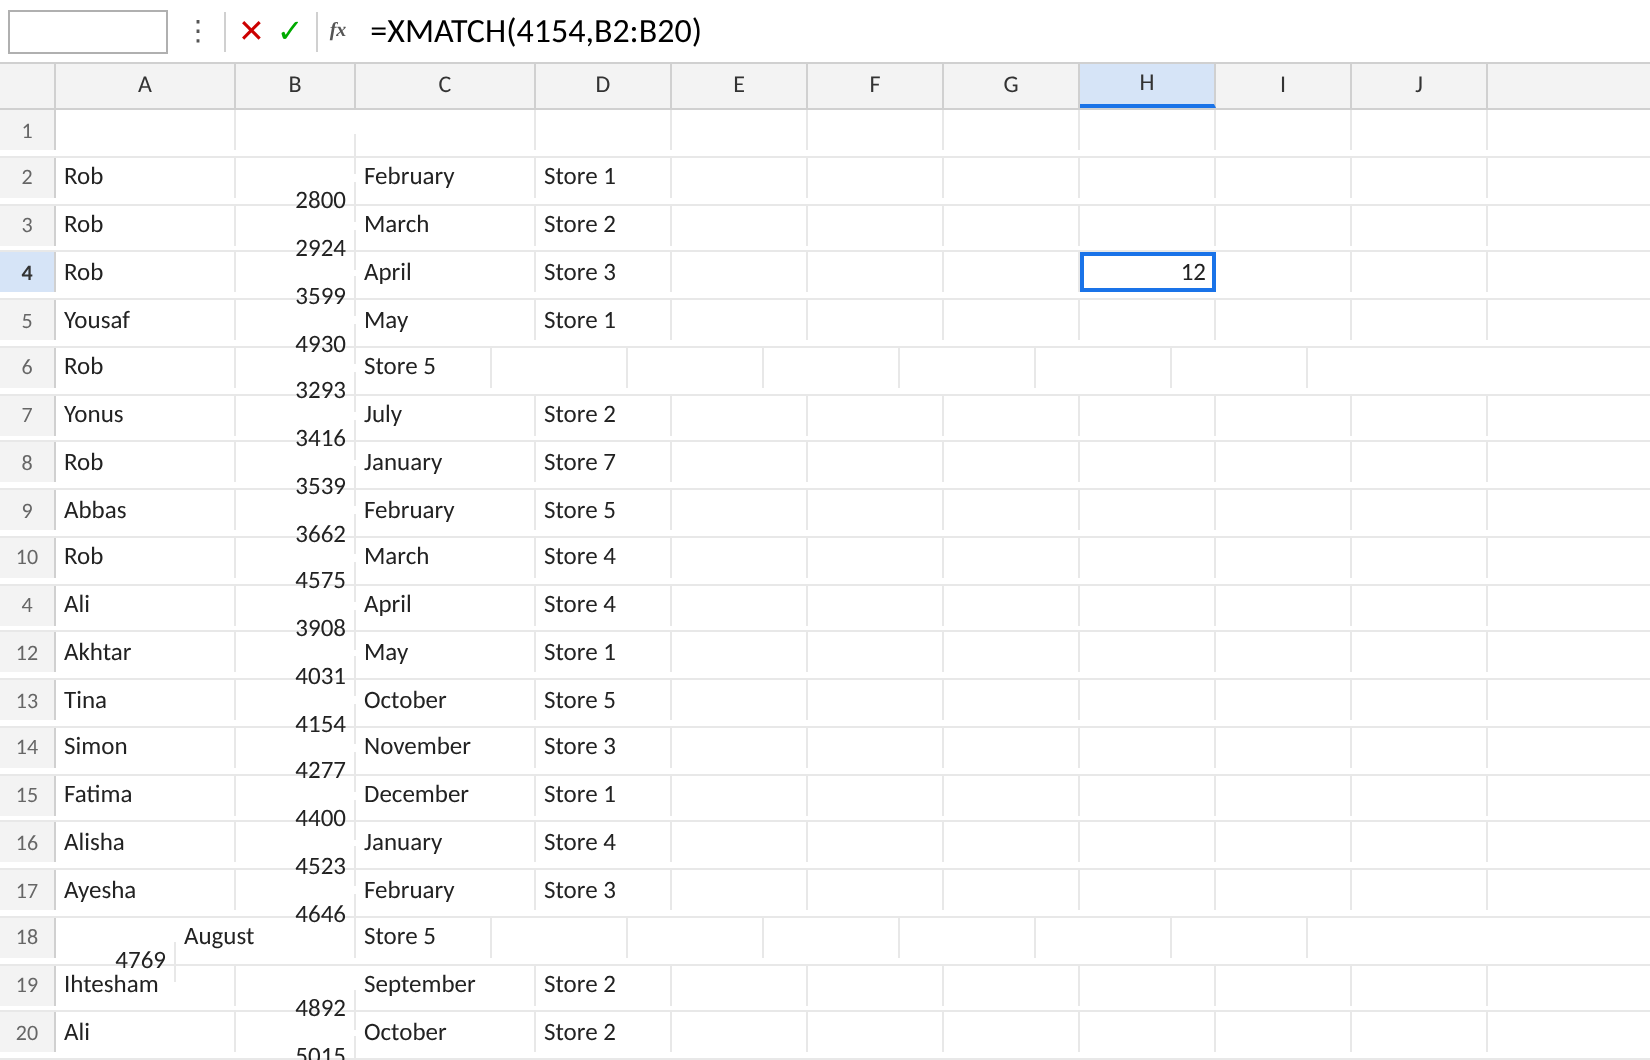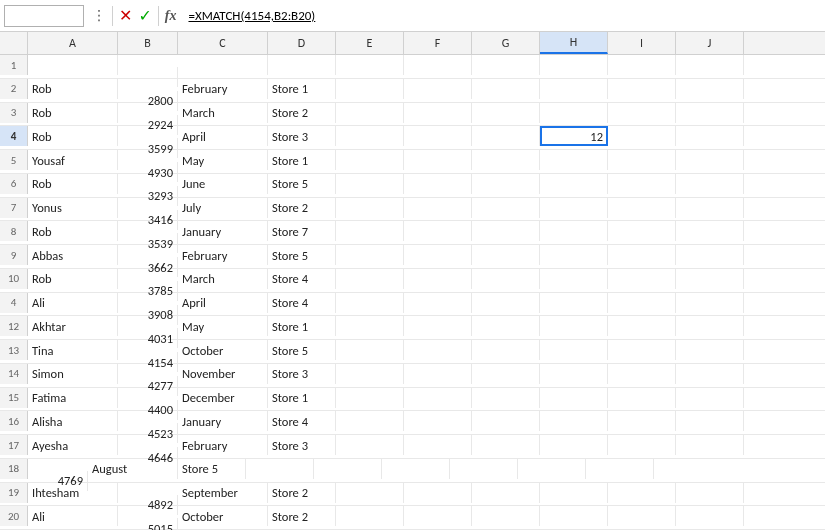--- a/index.html
+++ b/index.html
@@ -47,24 +47,23 @@
     }
     .formula-divider {
       width: 1px;
       height: 20px;
       background: #d0d0d0;
     }
     .formula-input {
       flex: 1;
       border: none;
       outline: none;
-      font-size: 13px;
+      font-size: 17px;
       font-family: Calibri, Arial, sans-serif;
       padding: 0 4px;
-      text-decoration: underline;
     }
 
     
     .spreadsheet {
       display: flex;
       flex-direction: column;
       height: calc(530px - 32px);
       overflow: hidden;
     }
 
@@ -178,21 +177,21 @@
 <body>
 
 <div class="formula-bar">
   <div class="cell-ref-box"></div>
   <div class="formula-icons">
     <span class="formula-icon">⋮</span>
     <span class="formula-divider"></span>
     <span class="formula-icon" style="font-size:16px; color:#c00;">✕</span>
     <span class="formula-icon" style="font-size:16px; color:#0a0;">✓</span>
     <span class="formula-divider"></span>
-    <span class="formula-icon" style="font-style:italic; font-weight:bold; font-size:14px; font-family: serif;">fx</span>
+    <span class="formula-icon" style="font-style:italic; font-weight:bold; font-size:10px; font-family: serif;">fx</span>
   </div>
   <input class="formula-input" value="=XMATCH(4154,B2:B20)" readonly="" style="">
 </div>
 
 <div class="spreadsheet">
 
   <div class="col-headers">
     <div class="row-num-header"></div>
     <div class="col-header col-a">A</div>
     <div class="col-header col-b">B</div>
@@ -269,21 +268,20 @@
         <div class="cell col-f"></div>
         <div class="cell col-g"></div>
         <div class="cell col-h"></div>
         <div class="cell col-i"></div>
         <div class="cell col-j"></div>
       </div>
       <div class="grid-row">
         <div class="row-num">6</div>
         <div class="cell col-a">Rob</div>
         <div class="cell col-b">3293</div>
-        <div class="cell col-c">June</div>
         <div class="cell col-d">Store 5</div>
         <div class="cell col-e"></div>
         <div class="cell col-f"></div>
         <div class="cell col-g"></div>
         <div class="cell col-h"></div>
         <div class="cell col-i"></div>
         <div class="cell col-j"></div>
       </div>
       <div class="grid-row">
         <div class="row-num">7</div>
@@ -320,21 +318,21 @@
         <div class="cell col-e"></div>
         <div class="cell col-f"></div>
         <div class="cell col-g"></div>
         <div class="cell col-h"></div>
         <div class="cell col-i"></div>
         <div class="cell col-j"></div>
       </div>
       <div class="grid-row">
         <div class="row-num">10</div>
         <div class="cell col-a">Rob</div>
-        <div class="cell col-b">3785</div>
+        <div class="cell col-b">4575</div>
         <div class="cell col-c">March</div>
         <div class="cell col-d">Store 4</div>
         <div class="cell col-e"></div>
         <div class="cell col-f"></div>
         <div class="cell col-g"></div>
         <div class="cell col-h"></div>
         <div class="cell col-i"></div>
         <div class="cell col-j"></div>
       </div>
       <div class="grid-row">

